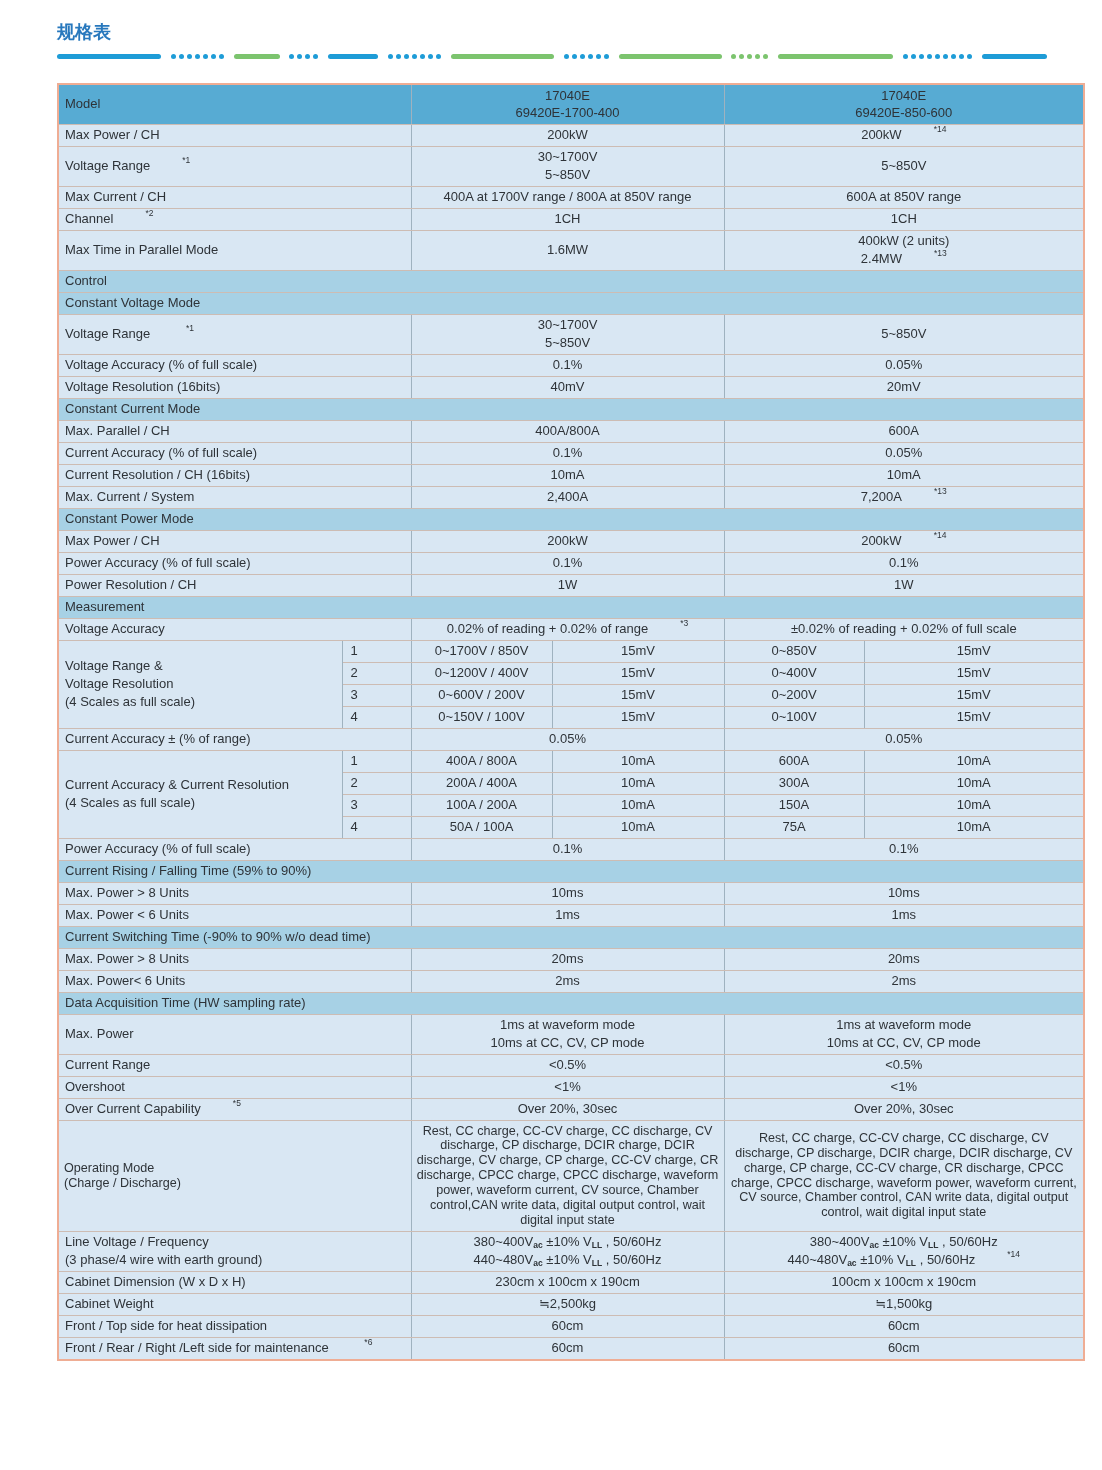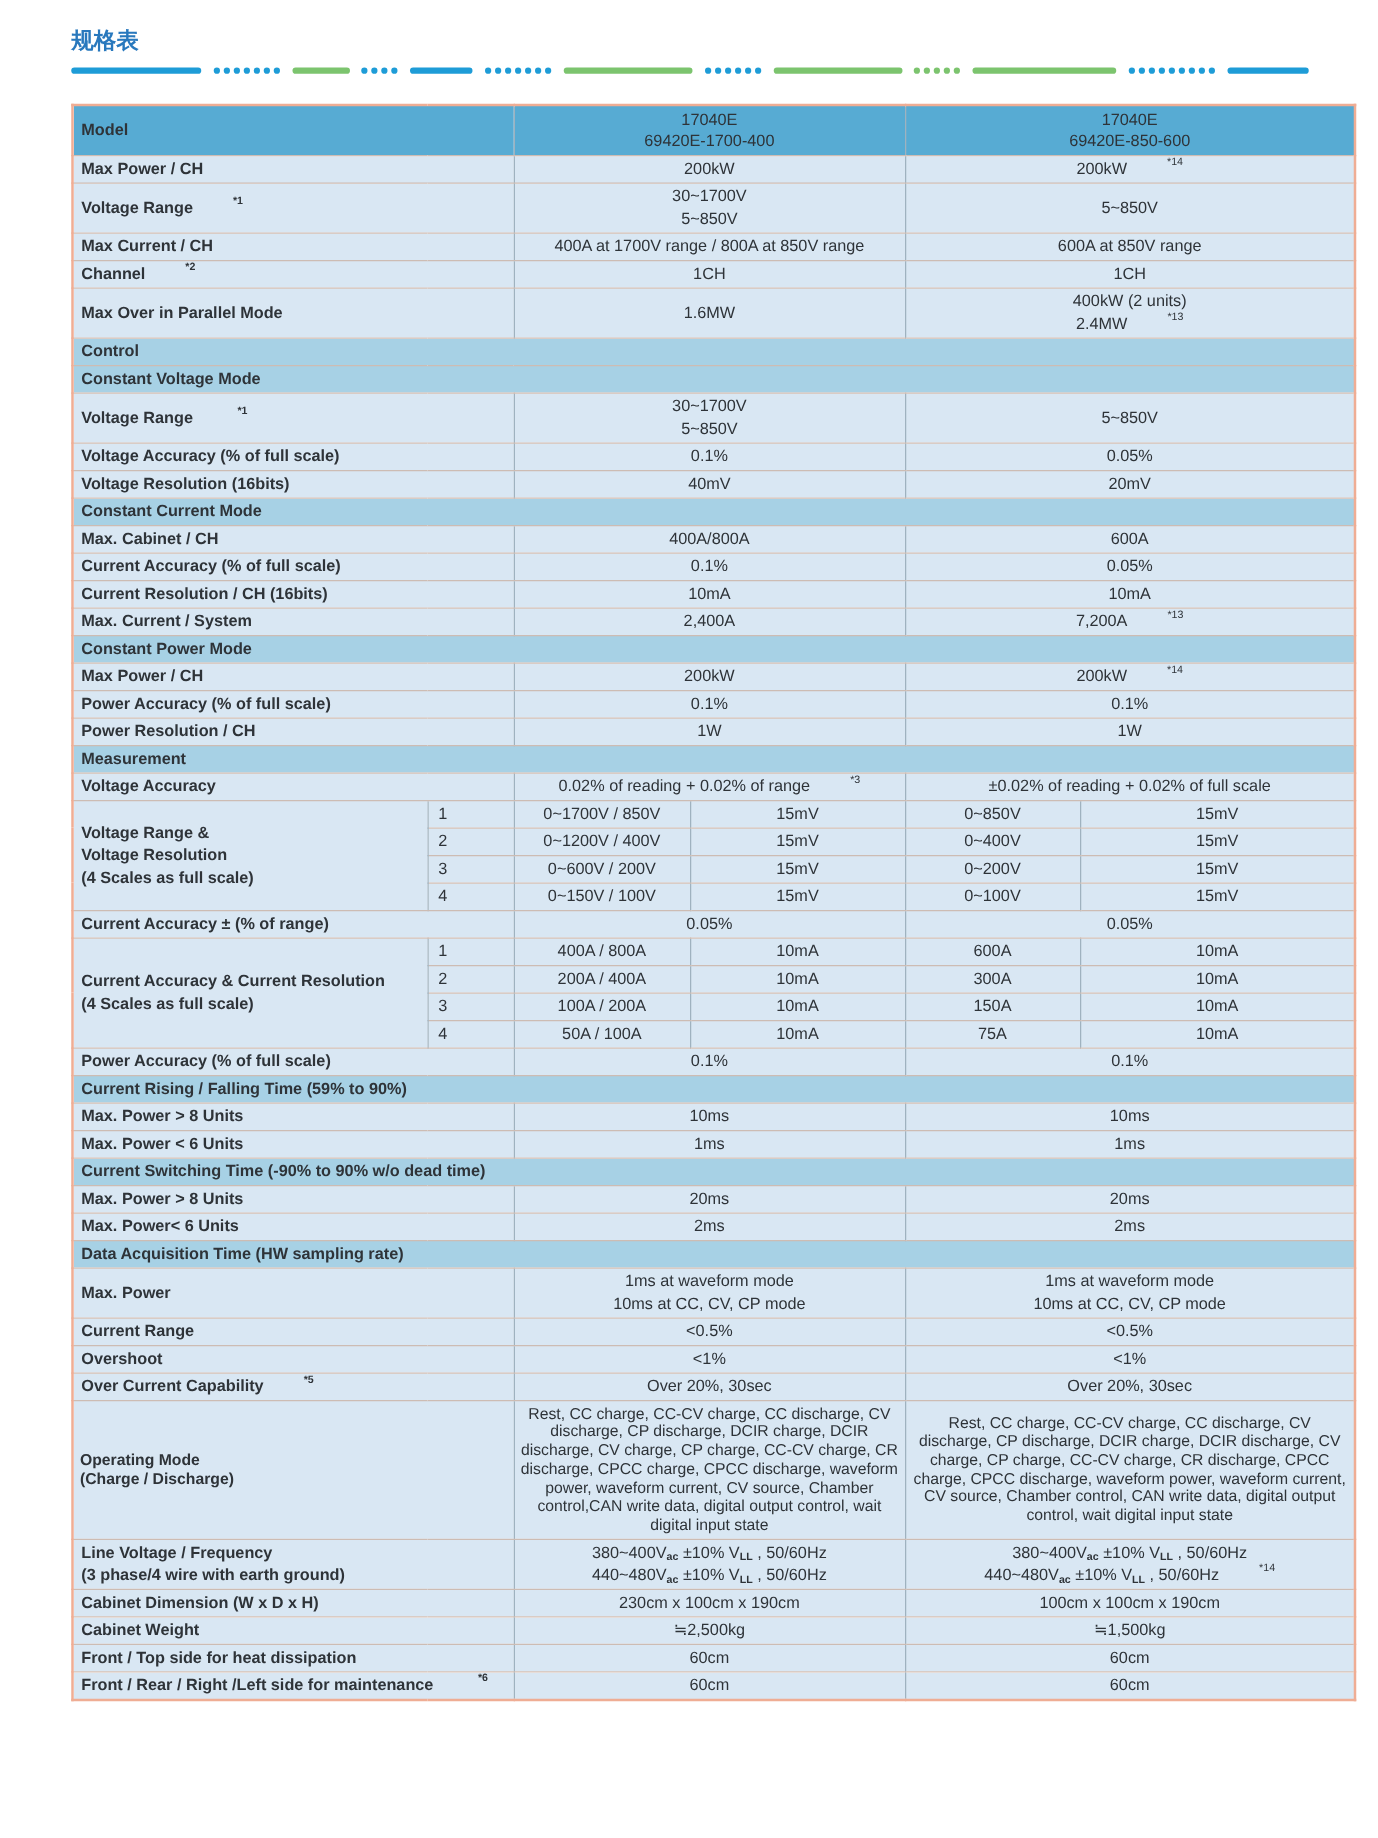--- a/index.html
+++ b/index.html
@@ -62,21 +62,21 @@
     border-bottom: 1px solid var(--h-line, #cdbcb3);
     border-left: 1px solid var(--v-line, #9fb2bf);
     border-right: 1px solid var(--v-line, #9fb2bf);
     background: var(--row-bg, #d9e7f3);
     height: 19px;
     padding: 1px 6px;
     vertical-align: middle;
     line-height: 1.42;
     overflow: hidden;
   }
-  td.lab { text-align: left; font-weight: bold; }
+  td.lab { text-align: left; }
   td.val { text-align: center; }
   td.idx { text-align: left; padding-left: 8px; }
   tr.head-row td {
     background: var(--header-bg, #57abd3);
     height: 37px;
     line-height: 1.3;
   }
   tr.sec-row td {
     background: var(--section-bg, #a7d1e5);
     height: 19px;
@@ -197,21 +197,21 @@
           <td class="lab" colspan="2">Max Current / CH</td>
           <td class="val" colspan="2">400A at 1700V range / 800A at 850V range</td>
           <td class="val" colspan="2">600A at 850V range</td>
         </tr>
         <tr class="data-row">
           <td class="lab" colspan="2">Channel<sup>*2</sup></td>
           <td class="val" colspan="2">1CH</td>
           <td class="val" colspan="2">1CH</td>
         </tr>
         <tr class="data-row">
-          <td class="lab" colspan="2">Max Over in Parallel Mode</td>
+          <td class="lab" colspan="2">Max Time in Parallel Mode</td>
           <td class="val" colspan="2">1.6MW</td>
           <td class="val" colspan="2">400kW (2 units)<br>2.4MW<sup>*13</sup></td>
         </tr>
         <tr class="sec-row">
           <td class="lab" colspan="6">Control</td>
         </tr>
         <tr class="sec-row">
           <td class="lab" colspan="6">Constant Voltage Mode</td>
         </tr>
         <tr class="data-row">
@@ -226,21 +226,21 @@
         </tr>
         <tr class="data-row">
           <td class="lab" colspan="2">Voltage Resolution (16bits)</td>
           <td class="val" colspan="2">40mV</td>
           <td class="val" colspan="2">20mV</td>
         </tr>
         <tr class="sec-row">
           <td class="lab" colspan="6">Constant Current Mode</td>
         </tr>
         <tr class="data-row">
-          <td class="lab" colspan="2">Max. Cabinet / CH</td>
+          <td class="lab" colspan="2">Max. Parallel / CH</td>
           <td class="val" colspan="2">400A/800A</td>
           <td class="val" colspan="2">600A</td>
         </tr>
         <tr class="data-row">
           <td class="lab" colspan="2">Current Accuracy (% of full scale)</td>
           <td class="val" colspan="2">0.1%</td>
           <td class="val" colspan="2">0.05%</td>
         </tr>
         <tr class="data-row">
           <td class="lab" colspan="2">Current Resolution / CH (16bits)</td>

